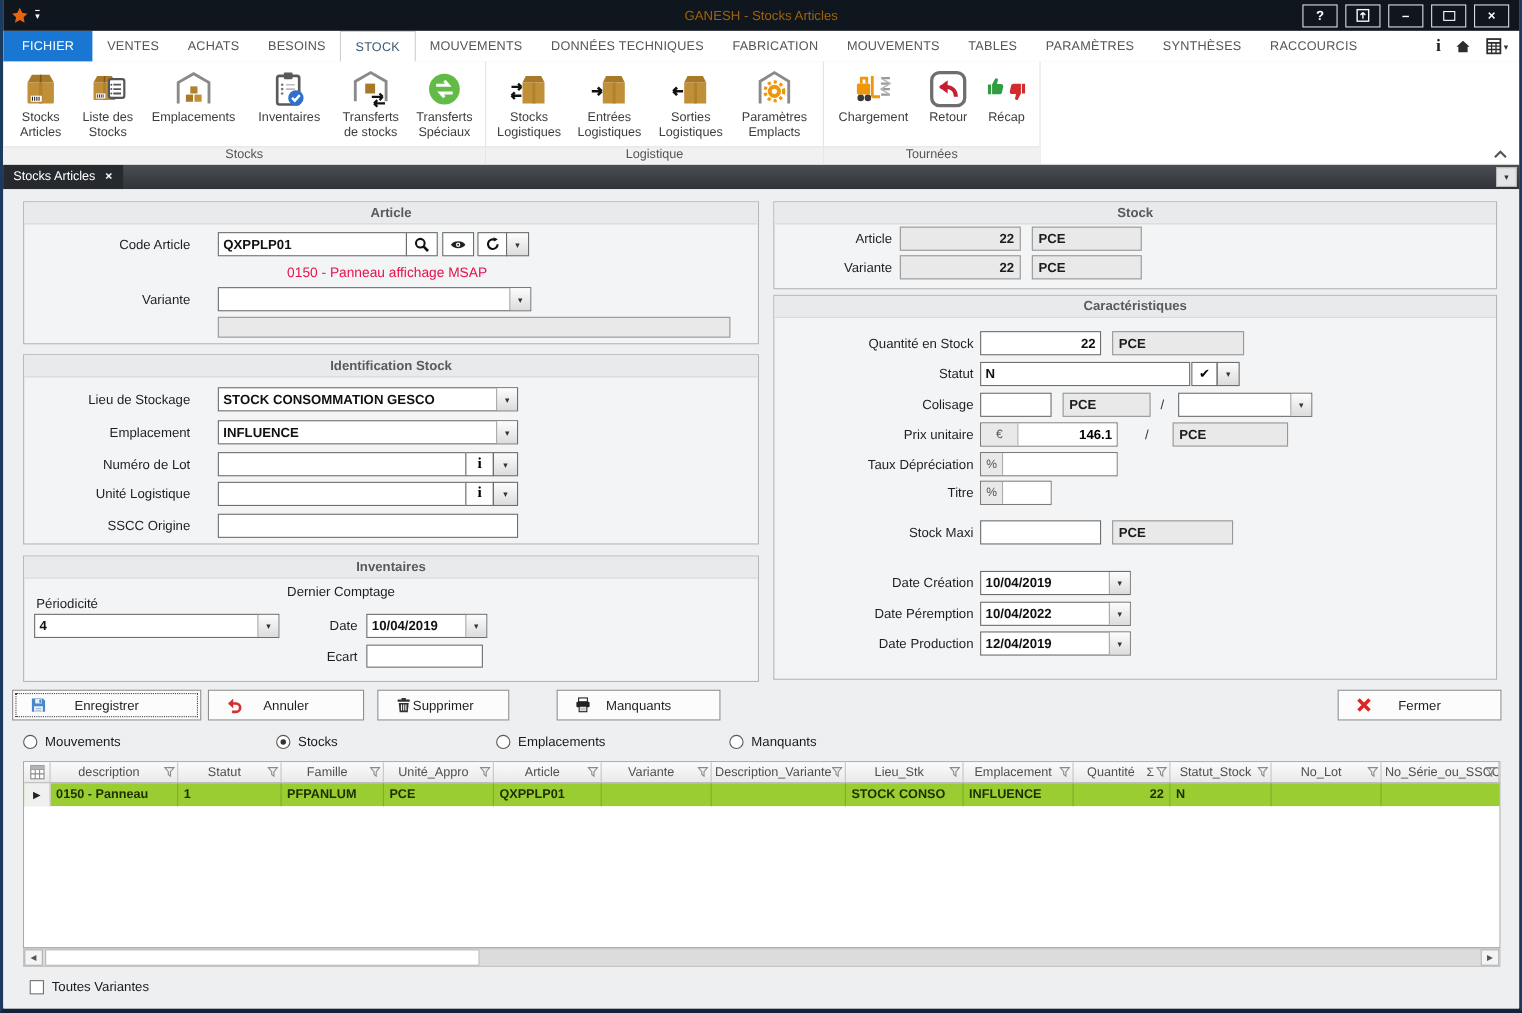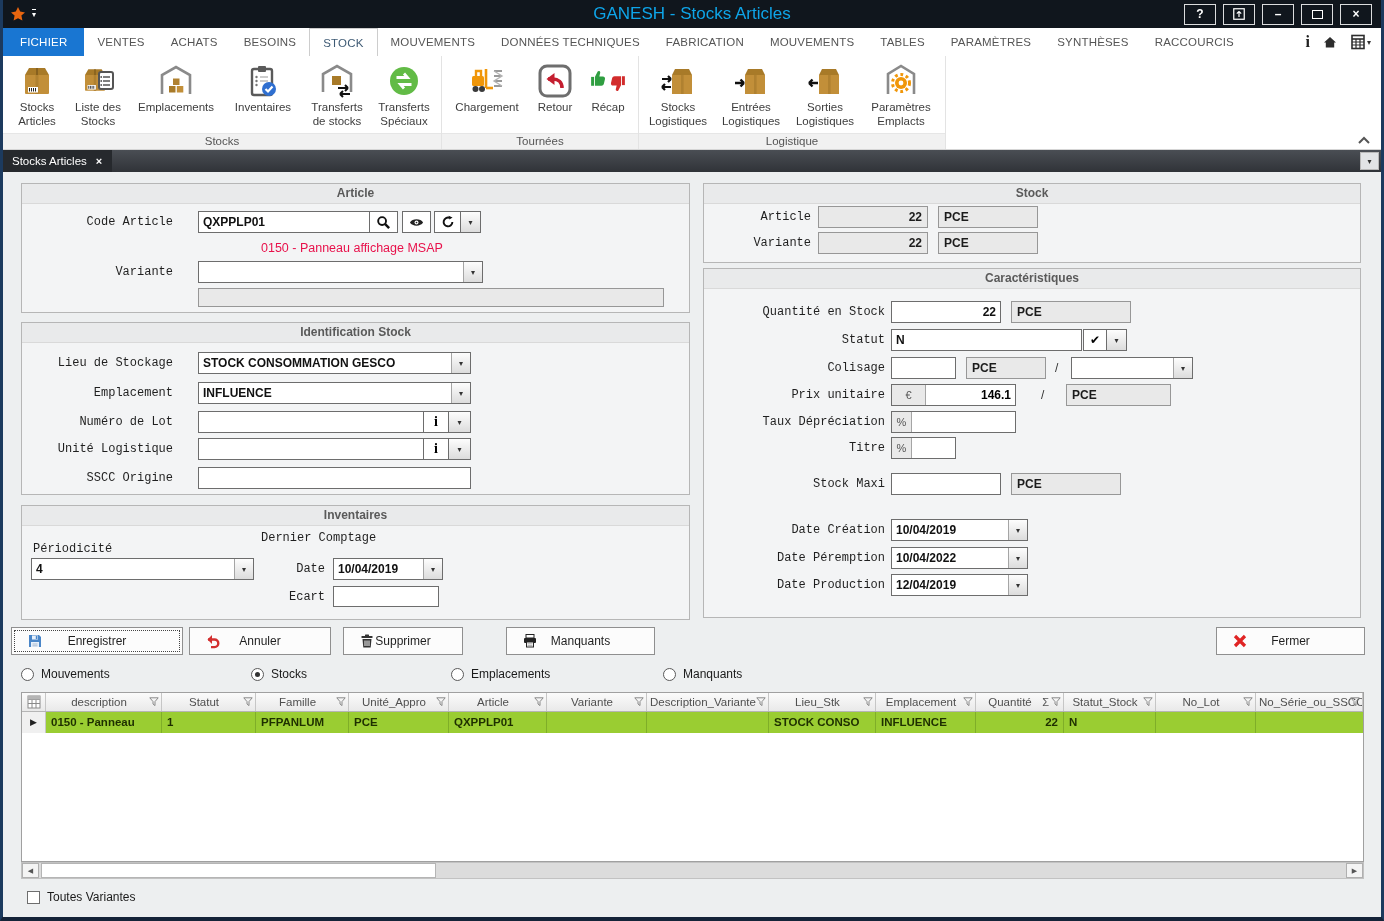--- a/index.html
+++ b/index.html
@@ -6,21 +6,21 @@
   html,body { width:1384px; height:921px; overflow:hidden; background:#9a9a9a;
               font-family:"Liberation Sans","DejaVu Sans",sans-serif; }
   .window { position:relative; width:1384px; height:921px;
             border-left:3px solid #1c3a5e; border-right:3px solid #1c3a5e; border-bottom:5px solid #152338;
             background:#edeff0; }
 
   
   .titlebar { position:relative; height:28px; background:#10161d; display:flex; align-items:center; }
   .qaccess { display:flex; align-items:center; gap:6px; padding-left:7px; }
   .qa-caret { color:#fff; font-size:8px; line-height:8px; border-top:1px solid #fff; padding-top:1px; }
-  .win-title { position:absolute; left:50%; transform:translateX(-50%); color:#0ea5e9; font-size:17px; }
+  .win-title { position:absolute; left:50%; transform:translateX(-50%); color:#a16207; font-size:12px; }
   .tb-btns { margin-left:auto; display:flex; gap:7px; padding-right:9px; }
   .tb-btn { width:32px; height:21px; border:1px solid rgba(255,255,255,.85); color:#fff;
             display:flex; align-items:center; justify-content:center; font-size:12px; font-weight:bold; background:transparent; }
   .maxi-glyph { width:11px; height:9px; border:1.6px solid #fff; }
 
   
   .menubar { height:28px; background:#fff; display:flex; align-items:stretch; }
   .mtab { display:flex; align-items:center; padding:0 13px; font-size:11.5px; color:#555; letter-spacing:.2px; cursor:default; }
   .mtab.file { background:#1976d2; color:#fff; padding:0 17px; }
   .mtab.active { background:#fff; border:1px solid #cdcdcd; border-bottom:none; color:#3e5a74; }
@@ -43,21 +43,21 @@
   .doctab { background:#26292d; color:#fff; font-size:11.5px; display:flex; align-items:center; gap:9px; padding:0 10px 0 9px; }
   .doctab .x { font-weight:bold; font-size:11px; }
   .strip-dd { position:absolute; right:2px; top:2px; bottom:2px; width:19px; background:#e2e4e6; border:1px solid #b9b9b9;
               display:flex; align-items:center; justify-content:center; font-size:8px; color:#333; }
 
   
   .content { position:relative; height:745px; background:#edeff0; }
   .groupbox { position:absolute; border:1px solid #b6b6b6; background:#f3f4f5; }
   .gtitle { height:20px; background:#e9eaeb; border-bottom:1px solid #d9d9d9; text-align:center;
             font-size:12px; font-weight:bold; color:#5a5a5a; line-height:19px; }
-  .lbl { position:absolute; height:22px; line-height:22px; font-size:12px; color:#1f1f1f; text-align:right;font-family:Liberation Mono, monospace; }
+  .lbl { position:absolute; height:22px; line-height:22px; font-size:12px; color:#1f1f1f; text-align:right; }
   .lbl.left { text-align:left; }
   .inp { position:absolute; height:22px; border:1px solid #6d6d6d; background:#fff; font-size:12px; font-weight:bold;
          color:#111; padding:0 4px; font-family:inherit; }
   .inp.num { text-align:right; }
   .ro { position:absolute; height:22px; border:1px solid #979797; background:#e9e9e9; font-size:12px; font-weight:bold;
         color:#1c1c1c; line-height:20px; padding:0 5px; }
   .ro.num { text-align:right; }
   .combo { position:absolute; height:22px; border:1px solid #6d6d6d; background:#fff; display:flex; }
   .combo .cval { flex:1; font-size:12px; font-weight:bold; color:#111; line-height:20px; padding:0 4px; overflow:hidden; white-space:nowrap; }
   .dbtn { width:19px; background:linear-gradient(#fdfdfd,#dcdcdc); border-left:1px solid #a5a5a5;
@@ -366,66 +366,66 @@
       </div>
       <div class="rbtn" style="width:62px">
         <svg class="ric">
             <use href="#i-swap"></use>
           </svg>
         <span class="rlbl">Transferts Spéciaux</span>
       </div>
       <div class="rband">Stocks</div>
     </div>
     <div class="rgroup">
+      <div class="rbtn" style="width:66px">
+        <svg class="ric">
+            <use href="#i-box-swap"></use>
+          </svg>
+        <span class="rlbl">Stocks Logistiques</span>
+      </div>
+      <div class="rbtn" style="width:72px">
+        <svg class="ric">
+            <use href="#i-box-in"></use>
+          </svg>
+        <span class="rlbl">Entrées Logistiques</span>
+      </div>
+      <div class="rbtn" style="width:68px">
+        <svg class="ric">
+            <use href="#i-box-out"></use>
+          </svg>
+        <span class="rlbl">Sorties Logistiques</span>
+      </div>
+      <div class="rbtn" style="width:76px">
+        <svg class="ric">
+            <use href="#i-shelf-gear"></use>
+          </svg>
+        <span class="rlbl">Paramètres Emplacts</span>
+      </div>
+      <div class="rband">Logistique</div>
+    </div>
+    <div class="rgroup">
       <div class="rbtn" style="width:78px">
         <svg class="ric">
             <use href="#i-forklift"></use>
           </svg>
         <span class="rlbl">Chargement</span>
       </div>
       <div class="rbtn" style="width:50px">
         <svg class="ric">
             <use href="#i-return"></use>
           </svg>
         <span class="rlbl">Retour</span>
       </div>
       <div class="rbtn" style="width:48px">
         <svg class="ric">
             <use href="#i-recap"></use>
           </svg>
         <span class="rlbl">Récap</span>
       </div>
       <div class="rband">Tournées</div>
-    </div>
-    <div class="rgroup">
-      <div class="rbtn" style="width:66px">
-        <svg class="ric">
-            <use href="#i-box-swap"></use>
-          </svg>
-        <span class="rlbl">Stocks Logistiques</span>
-      </div>
-      <div class="rbtn" style="width:72px">
-        <svg class="ric">
-            <use href="#i-box-in"></use>
-          </svg>
-        <span class="rlbl">Entrées Logistiques</span>
-      </div>
-      <div class="rbtn" style="width:68px">
-        <svg class="ric">
-            <use href="#i-box-out"></use>
-          </svg>
-        <span class="rlbl">Sorties Logistiques</span>
-      </div>
-      <div class="rbtn" style="width:76px">
-        <svg class="ric">
-            <use href="#i-shelf-gear"></use>
-          </svg>
-        <span class="rlbl">Paramètres Emplacts</span>
-      </div>
-      <div class="rband">Logistique</div>
     </div>
     <svg class="ribbon-chevron">
         <use href="#i-chevup"></use>
       </svg>
   </div>
 
   <div class="tabstrip">
     <div class="doctab">
       <span>Stocks Articles</span>
       <span class="x">×</span>

